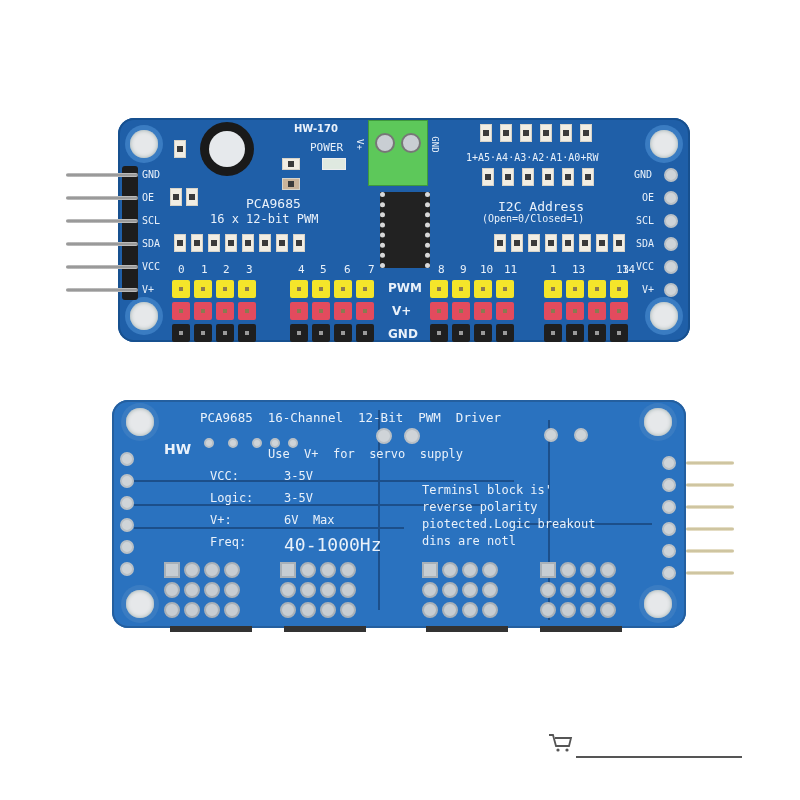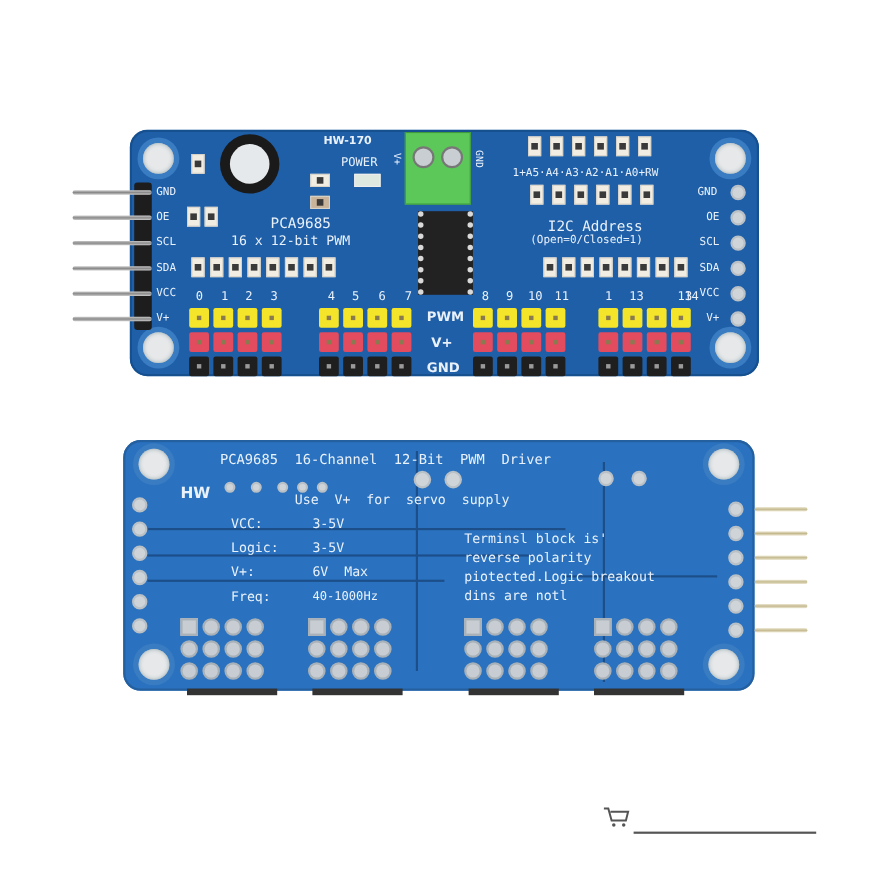--- a/index.html
+++ b/index.html
@@ -239,21 +239,21 @@
   <div class="pad-ring" style="left:432px; top:28px; width:14px; height:14px;"></div>
   <div class="pad-ring" style="left:462px; top:28px; width:14px; height:14px;"></div>
 
   <div class="silk" style="left:98px; top:70px; font-size:12px;">VCC:</div>
   <div class="silk" style="left:172px; top:70px; font-size:12px;">3-5V</div>
   <div class="silk" style="left:98px; top:92px; font-size:12px;">Logic:</div>
   <div class="silk" style="left:172px; top:92px; font-size:12px;">3-5V</div>
   <div class="silk" style="left:98px; top:114px; font-size:12px;">V+:</div>
   <div class="silk" style="left:172px; top:114px; font-size:12px; white-space:pre;">6V  Max</div>
   <div class="silk" style="left:98px; top:136px; font-size:12px;">Freq:</div>
-  <div class="silk" style="left:172px; top:136px; font-size:11px;text-align:center;">40-1000Hz</div>
+  <div class="silk" style="left:172px; top:136px; font-size:18px;text-align:center;">40-1000Hz</div>
 
   <div class="silk" style="left:310px; top:84px; font-size:12px;">Terminsl block is'</div>
   <div class="silk" style="left:310px; top:101px; font-size:12px;">reverse polarity</div>
   <div class="silk" style="left:310px; top:118px; font-size:12px;">piotected.Logic breakout</div>
   <div class="silk" style="left:310px; top:135px; font-size:12px;">dins are notl</div>
 
   <div class="pad-ring" style="left:8px; top:52px;"></div>
   <div class="pad-ring" style="left:8px; top:74px;"></div>
   <div class="pad-ring" style="left:8px; top:96px;"></div>
   <div class="pad-ring" style="left:8px; top:118px;"></div>

